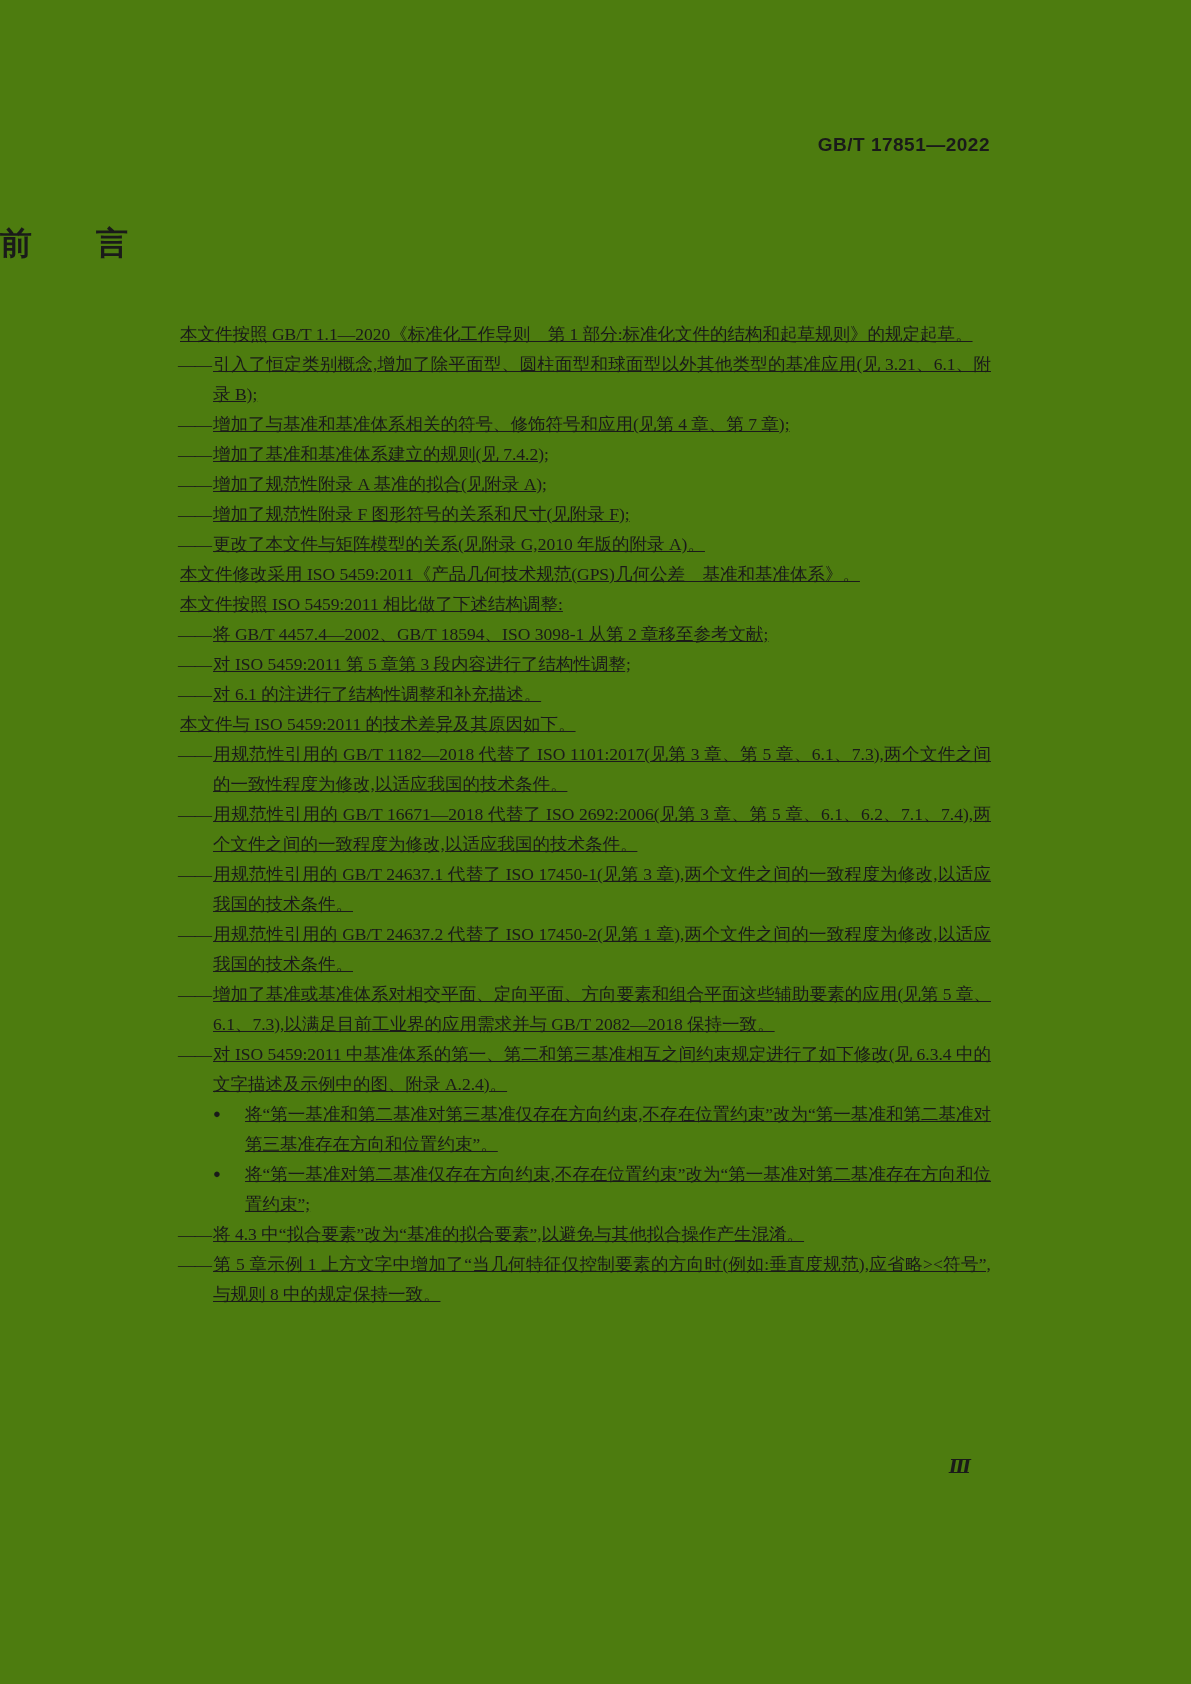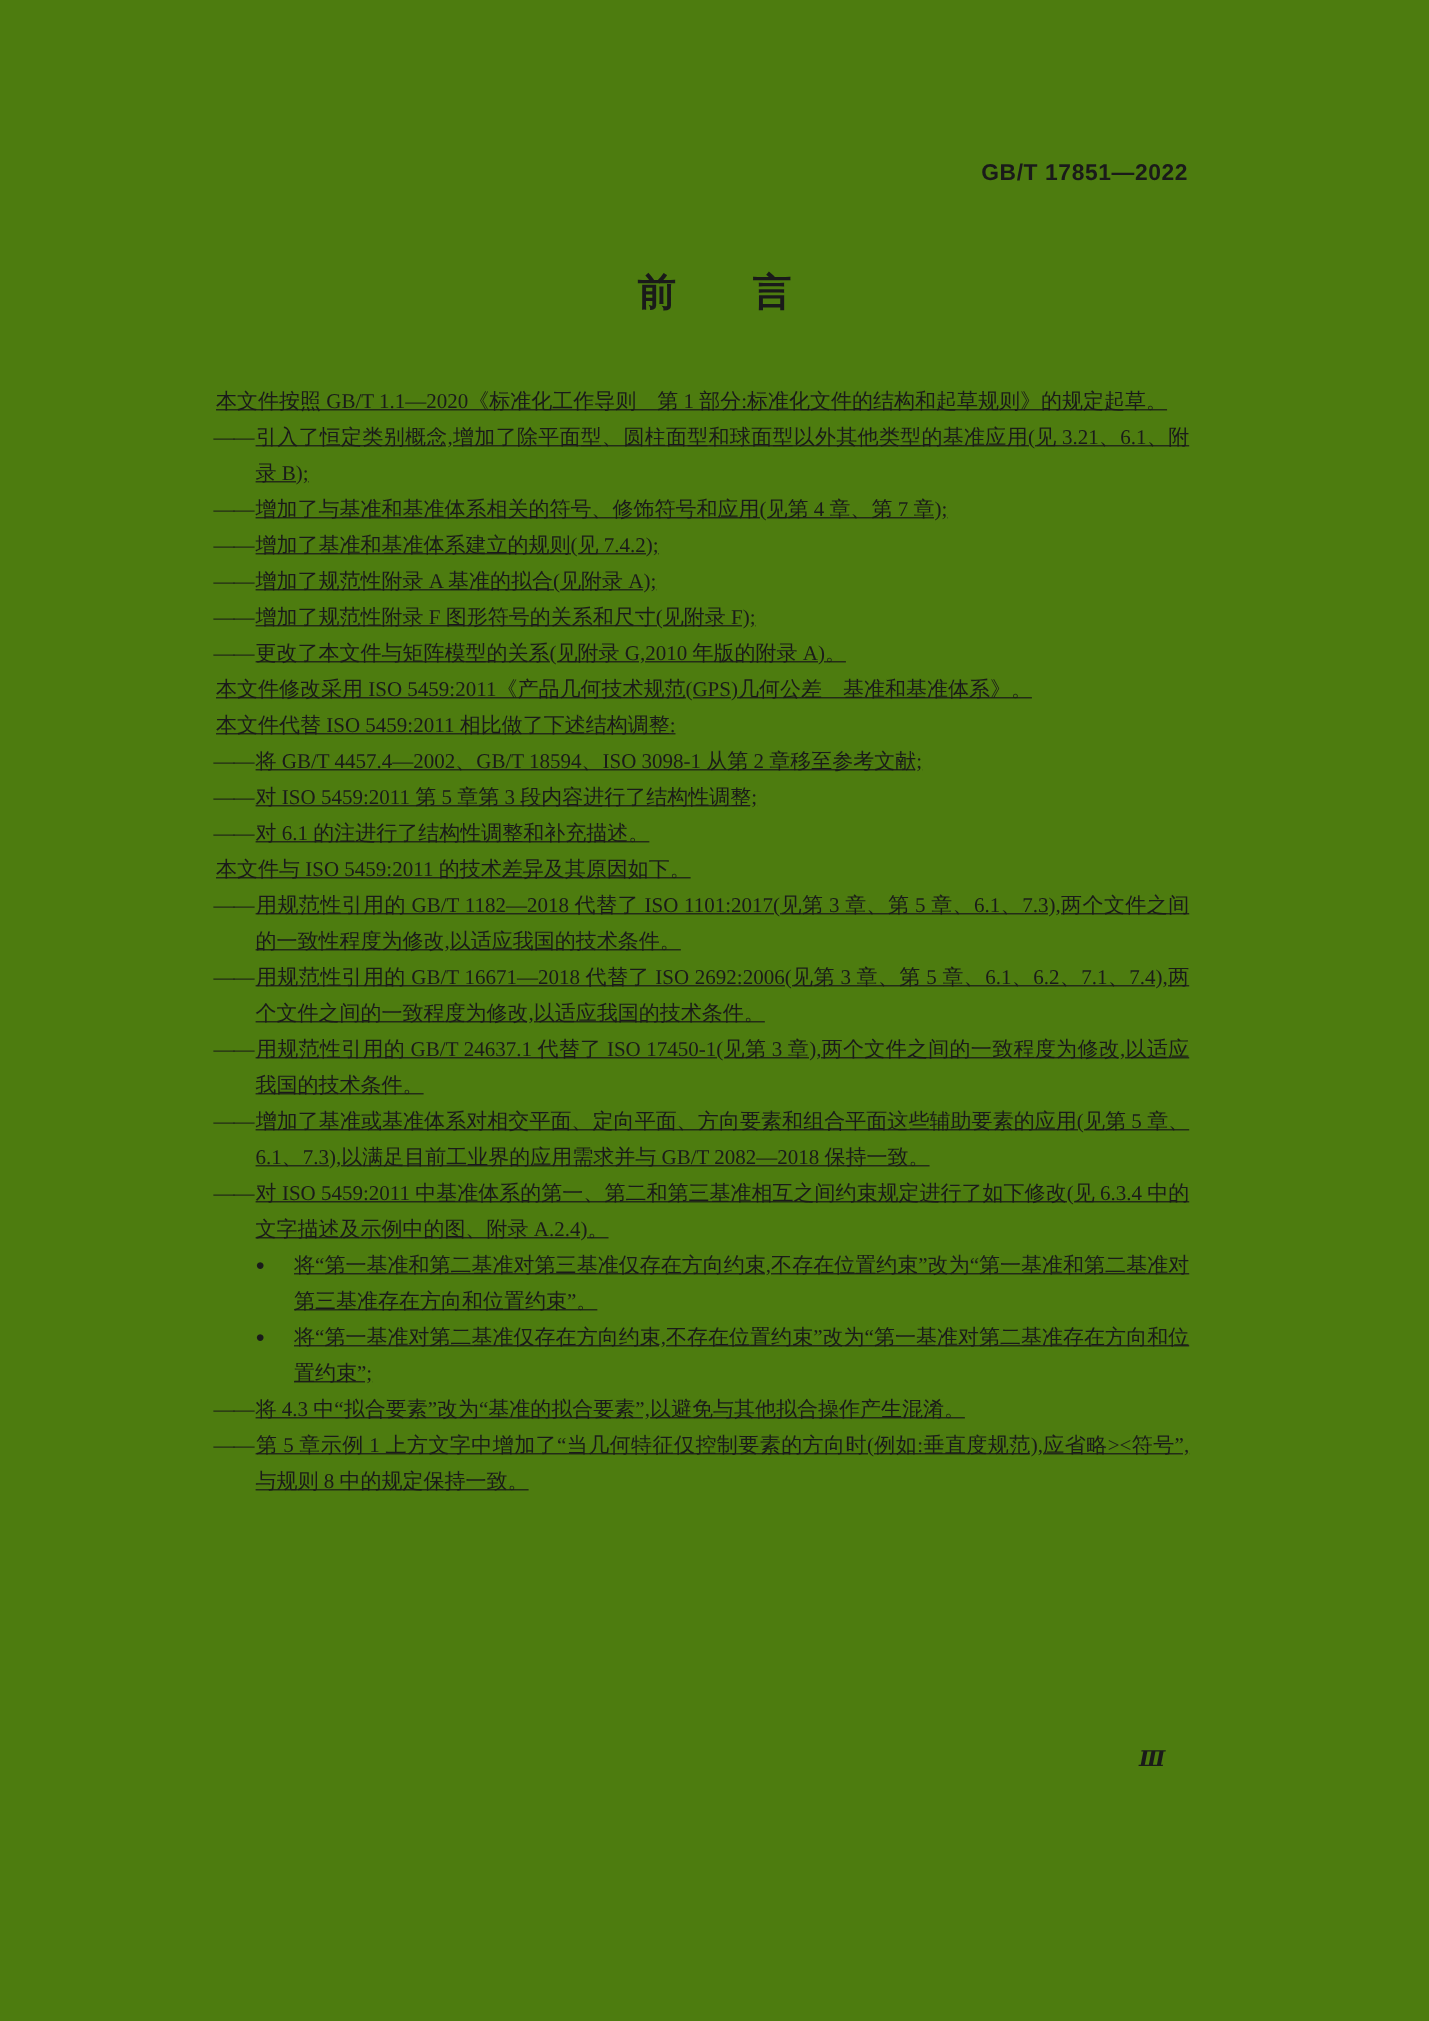--- a/index.html
+++ b/index.html
@@ -21,21 +21,20 @@
     font-weight: 600;
     font-family: "Liberation Sans", "DejaVu Sans", sans-serif;
     letter-spacing: 0.5px;
     white-space: nowrap;
   }
   .doc-title {
     position: absolute;
     top: 222px;
     left: 0;
     width: 100%;
-    text-align: center;
     font-size: 32px;
     font-weight: 700;
   }
   .doc-body {
     position: absolute;
     top: 319px;
     left: 145px;
     width: 846px;
     font-size: 17.5px;
     line-height: 30px;
@@ -79,28 +78,29 @@
 
   <div class="doc-body">
       <div class="block paragraph">本文件按照 GB/T 1.1—2020《标准化工作导则　第 1 部分:标准化文件的结构和起草规则》的规定起草。</div>
       <div class="block dash"><span class="marker">——</span><span>引入了恒定类别概念,增加了除平面型、圆柱面型和球面型以外其他类型的基准应用(见 3.21、6.1、附录 B);</span></div>
       <div class="block dash"><span class="marker">——</span><span>增加了与基准和基准体系相关的符号、修饰符号和应用(见第 4 章、第 7 章);</span></div>
       <div class="block dash"><span class="marker">——</span><span>增加了基准和基准体系建立的规则(见 7.4.2);</span></div>
       <div class="block dash"><span class="marker">——</span><span>增加了规范性附录 A 基准的拟合(见附录 A);</span></div>
       <div class="block dash"><span class="marker">——</span><span>增加了规范性附录 F 图形符号的关系和尺寸(见附录 F);</span></div>
       <div class="block dash"><span class="marker">——</span><span>更改了本文件与矩阵模型的关系(见附录 G,2010 年版的附录 A)。</span></div>
       <div class="block paragraph">本文件修改采用 ISO 5459:2011《产品几何技术规范(GPS)几何公差　基准和基准体系》。</div>
-      <div class="block paragraph">本文件代替 ISO 5459:2011 相比做了下述结构调整:</div>
+      <div class="block paragraph">本文件按照 ISO 5459:2011 相比做了下述结构调整:</div>
       <div class="block dash"><span class="marker">——</span><span>将 GB/T 4457.4—2002、GB/T 18594、ISO 3098-1 从第 2 章移至参考文献;</span></div>
       <div class="block dash"><span class="marker">——</span><span>对 ISO 5459:2011 第 5 章第 3 段内容进行了结构性调整;</span></div>
       <div class="block dash"><span class="marker">——</span><span>对 6.1 的注进行了结构性调整和补充描述。</span></div>
       <div class="block paragraph">本文件与 ISO 5459:2011 的技术差异及其原因如下。</div>
       <div class="block dash"><span class="marker">——</span><span>用规范性引用的 GB/T 1182—2018 代替了 ISO 1101:2017(见第 3 章、第 5 章、6.1、7.3),两个文件之间的一致性程度为修改,以适应我国的技术条件。</span></div>
       <div class="block dash"><span class="marker">——</span><span>用规范性引用的 GB/T 16671—2018 代替了 ISO 2692:2006(见第 3 章、第 5 章、6.1、6.2、7.1、7.4),两个文件之间的一致程度为修改,以适应我国的技术条件。</span></div>
       <div class="block dash"><span class="marker">——</span><span>用规范性引用的 GB/T 24637.1 代替了 ISO 17450-1(见第 3 章),两个文件之间的一致程度为修改,以适应我国的技术条件。</span></div>
+      <div class="block dash"><span class="marker">——</span><span>用规范性引用的 GB/T 24637.2 代替了 ISO 17450-2(见第 1 章),两个文件之间的一致程度为修改,以适应我国的技术条件。</span></div>
       <div class="block dash"><span class="marker">——</span><span>增加了基准或基准体系对相交平面、定向平面、方向要素和组合平面这些辅助要素的应用(见第 5 章、6.1、7.3),以满足目前工业界的应用需求并与 GB/T 2082—2018 保持一致。</span></div>
       <div class="block dash"><span class="marker">——</span><span>对 ISO 5459:2011 中基准体系的第一、第二和第三基准相互之间约束规定进行了如下修改(见 6.3.4 中的文字描述及示例中的图、附录 A.2.4)。</span></div>
       <div class="block bullet"><span class="marker">●</span><span>将“第一基准和第二基准对第三基准仅存在方向约束,不存在位置约束”改为“第一基准和第二基准对第三基准存在方向和位置约束”。</span></div>
       <div class="block bullet"><span class="marker">●</span><span>将“第一基准对第二基准仅存在方向约束,不存在位置约束”改为“第一基准对第二基准存在方向和位置约束”;</span></div>
       <div class="block dash"><span class="marker">——</span><span>将 4.3 中“拟合要素”改为“基准的拟合要素”,以避免与其他拟合操作产生混淆。</span></div>
       <div class="block dash"><span class="marker">——</span><span>第 5 章示例 1 上方文字中增加了“当几何特征仅控制要素的方向时(例如:垂直度规范),应省略&gt;&lt;符号”,与规则 8 中的规定保持一致。</span></div>
     </div>
 
   <div class="page-number">Ⅲ</div>
 </div>

